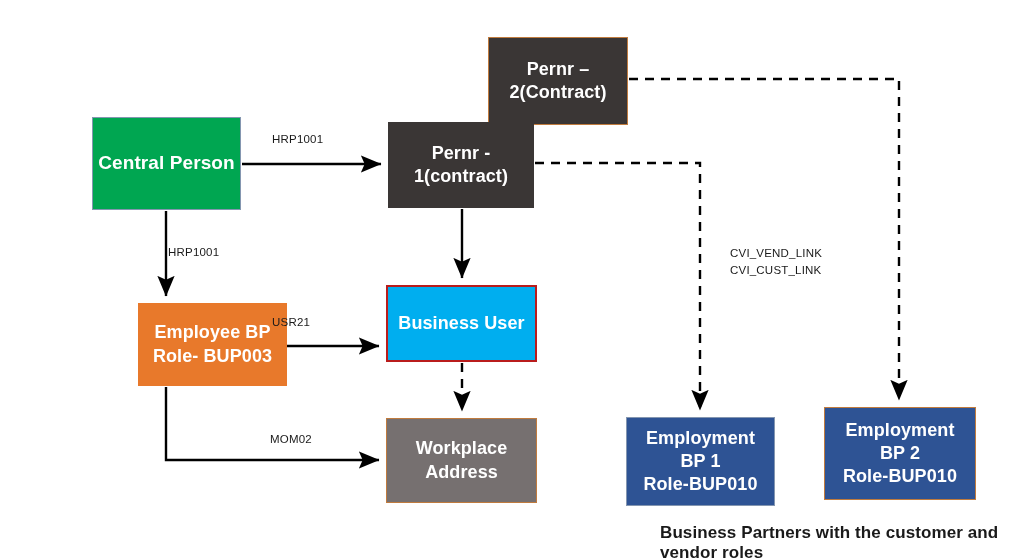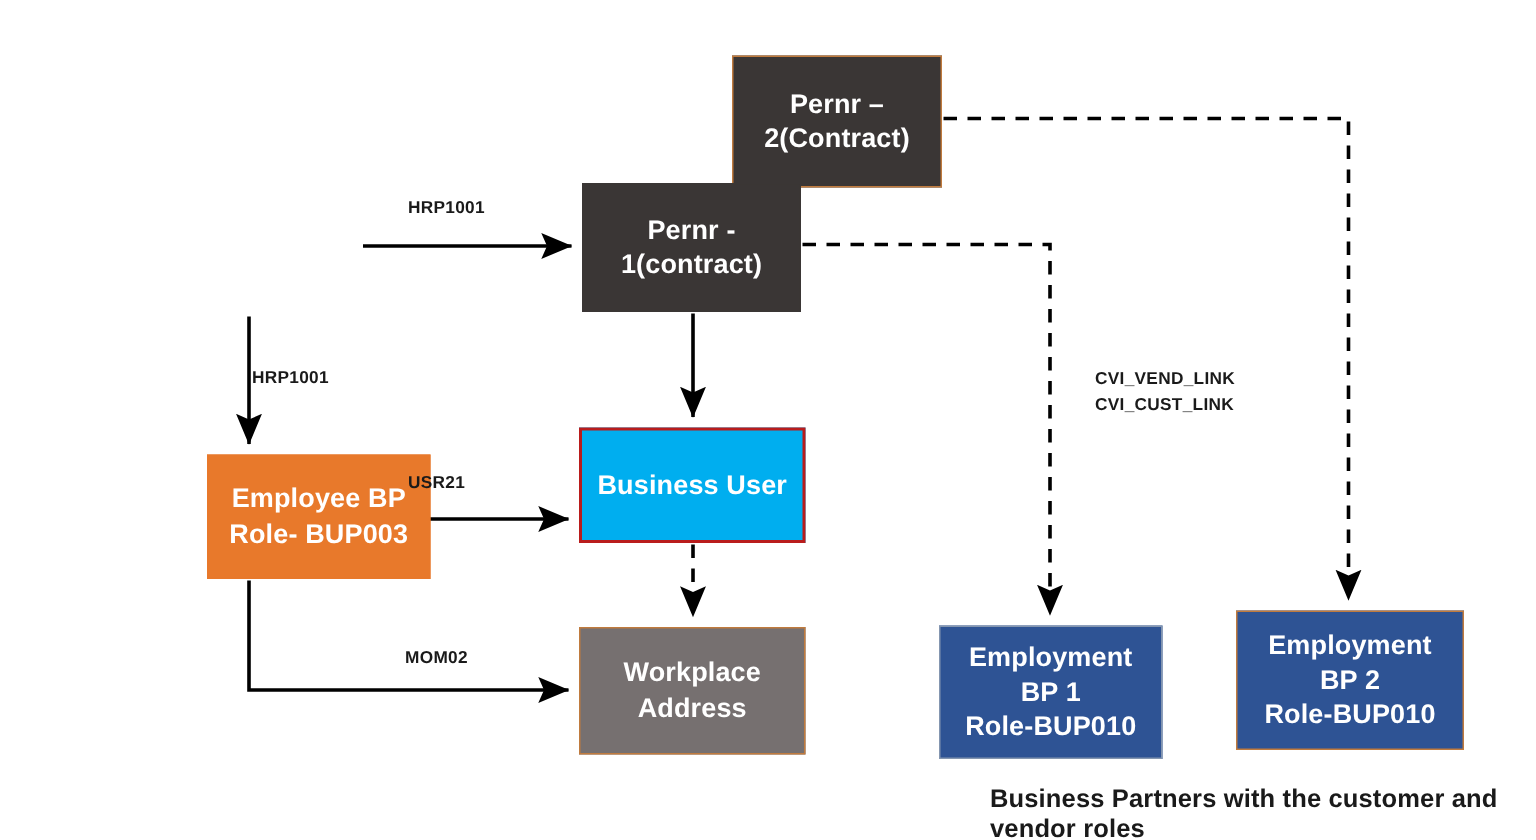--- a/index.html
+++ b/index.html
@@ -86,21 +86,21 @@
     left: 824px; top: 407px; width: 152px; height: 93px;
     background: #2E5394;
     border: 1px solid #C07B3E;
     font-size: 18px;
   }
 
   
   .edge-label {
     position: absolute;
     color: #1a1a1a;
-    font-weight: bold;
+    font-weight: normal;
     font-size: 11.5px;
     letter-spacing: 0.2px;
     white-space: pre-line;
     line-height: 1.45;
     z-index: 4;
   }
   #label-hrp1001-top   { left: 272px; top: 131px; }
   #label-hrp1001-left  { left: 168px; top: 244px; }
   #label-usr21         { left: 272px; top: 314px; }
   #label-mom02         { left: 270px; top: 431px; }
@@ -158,20 +158,23 @@
 
     <path class="solid-edge" d="M 166,387 L 166,460 L 379,460" marker-end="url(#arrowhead)"></path>
 
     <path class="dashed-edge" d="M 462,363 L 462,411" marker-end="url(#arrowhead)"></path>
 
     <path class="dashed-edge" d="M 535,163 L 700,163 L 700,410" marker-end="url(#arrowhead)"></path>
 
     <path class="dashed-edge" d="M 629,79 L 899,79 L 899,400" marker-end="url(#arrowhead)"></path>
   </svg>
 
+  <div class="node" id="node-central-person">
+    <span class="node-label">Central Person</span>
+  </div>
 
   <div class="node" id="node-employee-bp">
     <span class="node-label">Employee BP
 Role- BUP003</span>
   </div>
 
   <div class="node" id="node-pernr-2">
     <span class="node-label">Pernr –
 2(Contract)</span>
   </div>

